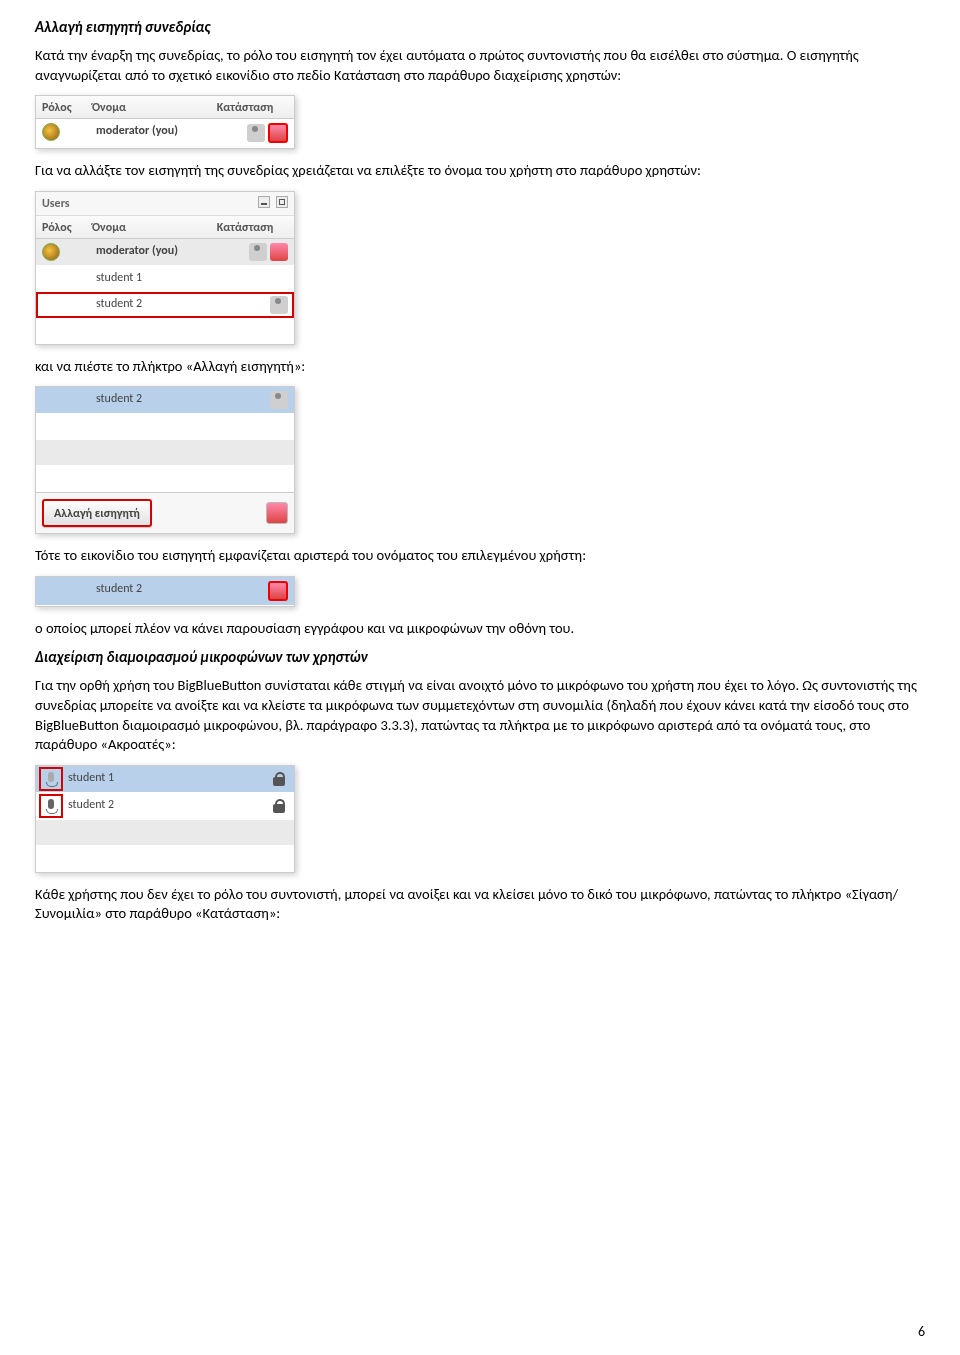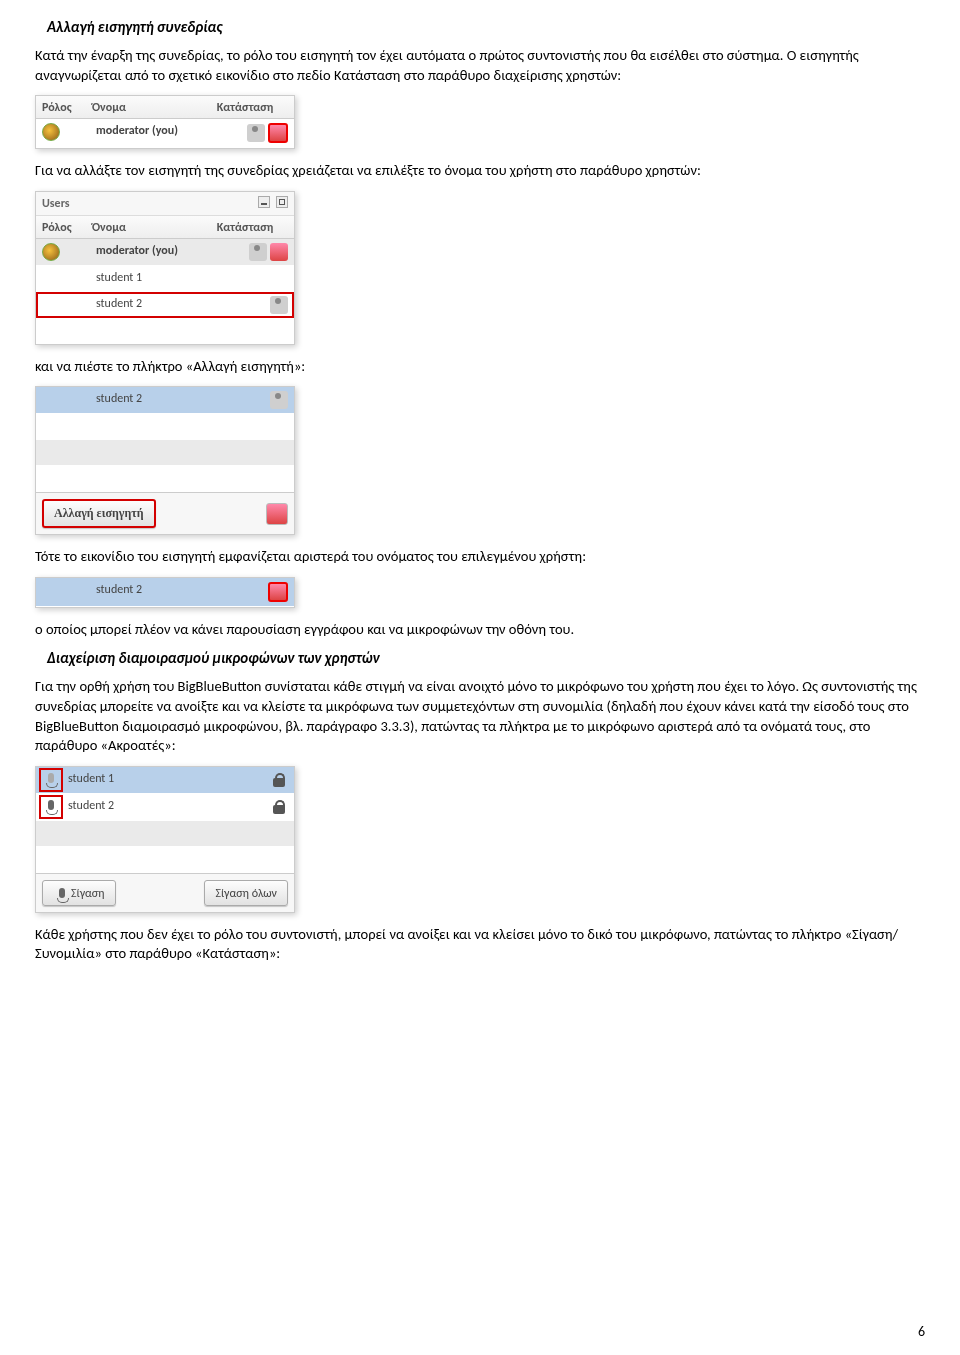--- a/index.html
+++ b/index.html
@@ -11,21 +11,20 @@
     padding: 18px 35px 20px 35px;
     width: 960px;
     position: relative;
     min-height: 1355px;
   }
   .section-title {
     font-style: italic;
     font-weight: bold;
     margin-bottom: 10px;
     font-size: 15px;
-    margin-left: 12px;
   }
   .para {
     margin-bottom: 10px;
     line-height: 1.35;
   }
   .panel {
     background: #f2f2f2;
     border: 1px solid #ccc;
     font-size: 12px;
     color: #444;
@@ -171,21 +170,21 @@
   .btn {
     display:inline-block;
     background: linear-gradient(#fdfdfd,#e2e2e2);
     border:1px solid #aaa;
     border-radius:3px;
     padding:5px 10px;
     font-size:12px;
     color:#444;
     box-shadow: 0 1px 1px rgba(0,0,0,0.2);
   }
-  .btn.bold { font-weight: bold; font-family: Liberation Serif, serif; }
+  .btn.bold { font-weight: bold; }
   .btn.red-border { border:2px solid #d30000; }
   .footer-row{
     background:#f7f7f7;
     padding:6px;
     border-top:1px solid #ccc;
     display:flex;
     justify-content:space-between;
     align-items:center;
   }
   .status-icons{
@@ -313,24 +312,17 @@
   </div>
   <div class="row white">
     <span class="icon mic red-border"></span>
     <div class="name" style="padding-left:8px;">student 2</div>
     <div class="status-icons">
         <span class="icon lock"></span>
       </div>
   </div>
   <div class="row gray"></div>
   <div class="row white"></div>
-  <div class="footer-row">
-    <span class="btn icon-wrap">
-      <span class="icon mic" style="width:14px;height:14px;"></span>
-      <span>Σίγαση</span>
-    </span>
-    <span class="btn">Σίγαση όλων</span>
-  </div>
 </div>
 
 <p class="para">Κάθε χρήστης που δεν έχει το ρόλο του συντονιστή, μπορεί να ανοίξει και να κλείσει μόνο το δικό του μικρόφωνο, πατώντας το πλήκτρο «Σίγαση/Συνομιλία» στο παράθυρο «Κατάσταση»:</p>
 
 <div class="page-number">6</div>
 
 </body></html>

